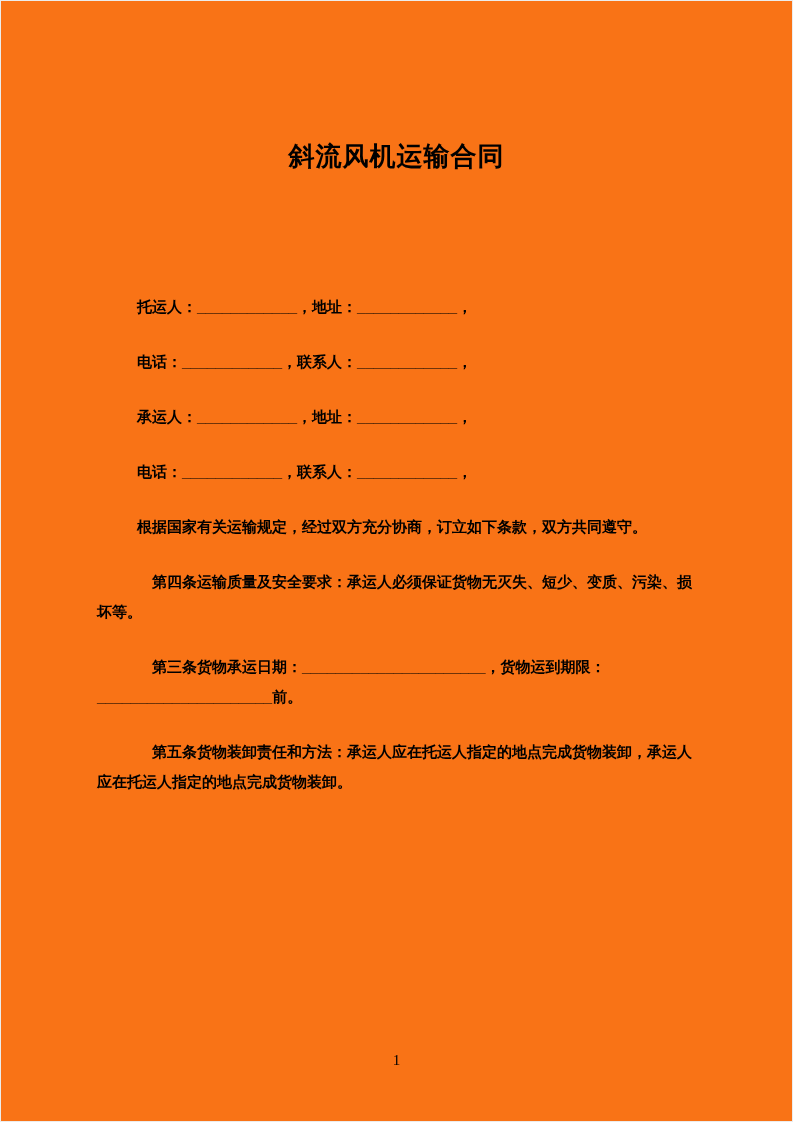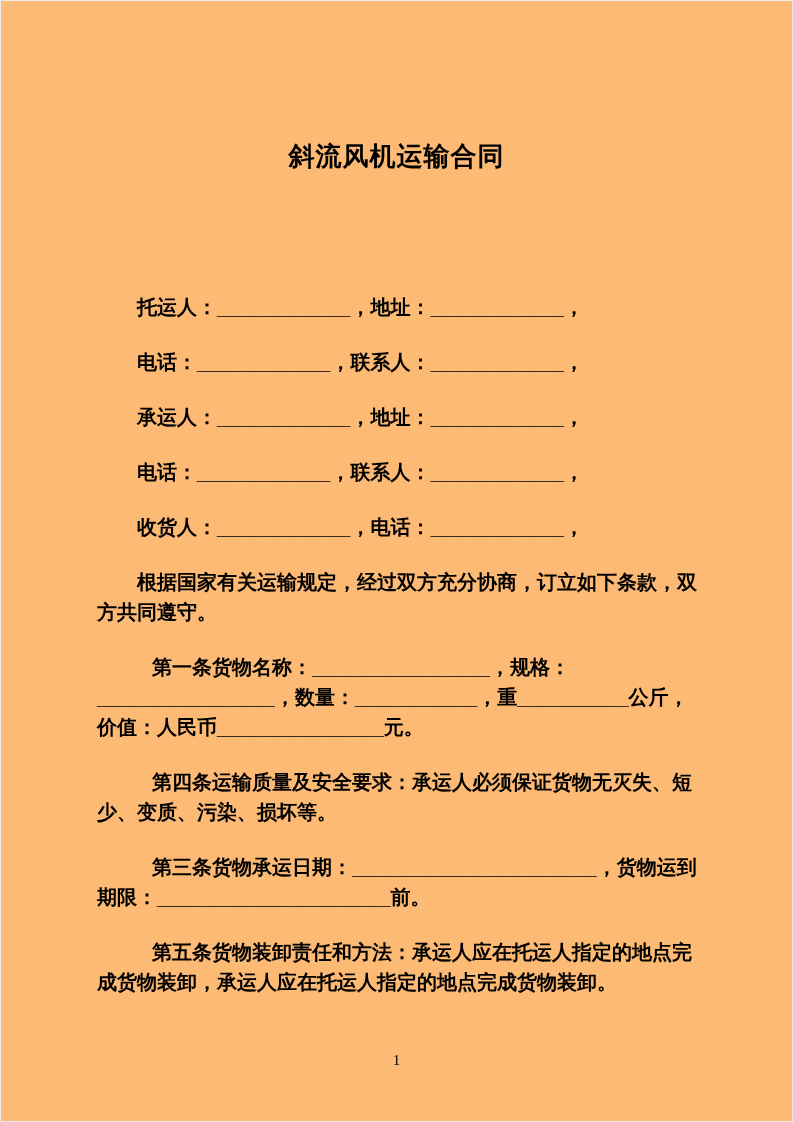--- a/index.html
+++ b/index.html
@@ -5,39 +5,39 @@
   * { margin: 0; padding: 0; box-sizing: border-box; }
   html, body {
     background: #ffffff;
     font-family: "Liberation Sans", sans-serif;
   }
   .page {
     position: relative;
     width: 793px;
     height: 1122px;
     margin: 0 auto;
-    background: #fdba74;
+    background: #f97316;
     border: 1px solid #ececec;
     overflow: hidden;
   }
   .doc-title {
     margin-top: 138px;
     margin-bottom: 118px;
     text-align: center;
     font-size: 26px;
     font-weight: bold;
     color: #000000;
     letter-spacing: 1px;
   }
   .doc-body {
     padding: 0 95px 0 96px;
     color: #000000;
   }
   .para {
-    font-size: 20px;
+    font-size: 15px;
     font-weight: bold;
     line-height: 30px;
     margin-bottom: 25px;
     overflow-wrap: break-word;
     word-break: break-word;
   }
   .ind-a { text-indent: 40px; }
   .ind-b { text-indent: 55px; }
   .page-number {
     position: absolute;
@@ -61,25 +61,23 @@
   <div class="doc-body">
 
     <p class="para ind-a">托运人：____________，地址：____________，</p>
 
     <p class="para ind-a">电话：____________，联系人：____________，</p>
 
     <p class="para ind-a">承运人：____________，地址：____________，</p>
 
     <p class="para ind-a">电话：____________，联系人：____________，</p>
 
-    <p class="para ind-a">收货人：____________，电话：____________，</p>
 
     <p class="para ind-a">根据国家有关运输规定，经过双方充分协商，订立如下条款，双方共同遵守。</p>
 
-    <p class="para ind-b">第一条货物名称：________________，规格：________________，数量：___________，重__________公斤，价值：人民币_______________元。</p>
 
 
 
     <p class="para ind-b">第四条运输质量及安全要求：承运人必须保证货物无灭失、短少、变质、污染、损坏等。</p>
 
     <p class="para ind-b">第三条货物承运日期：______________________，货物运到期限：_____________________前。</p>
 
     <p class="para ind-b">第五条货物装卸责任和方法：承运人应在托运人指定的地点完成货物装卸，承运人应在托运人指定的地点完成货物装卸。</p>
 
   </div>

